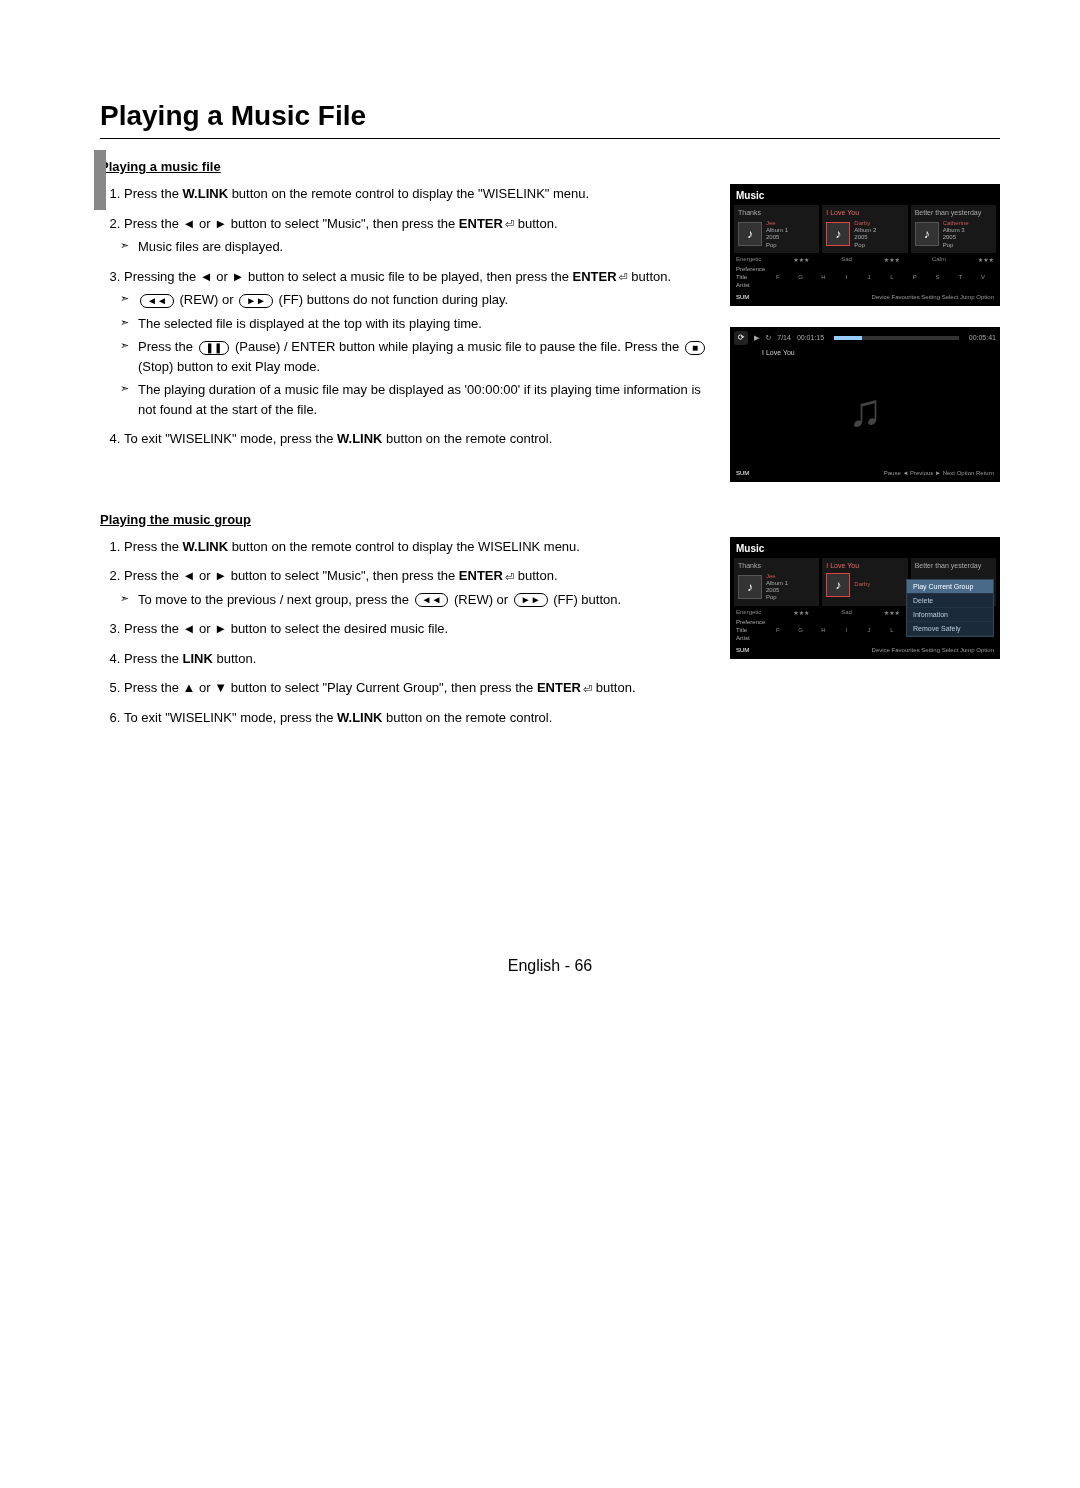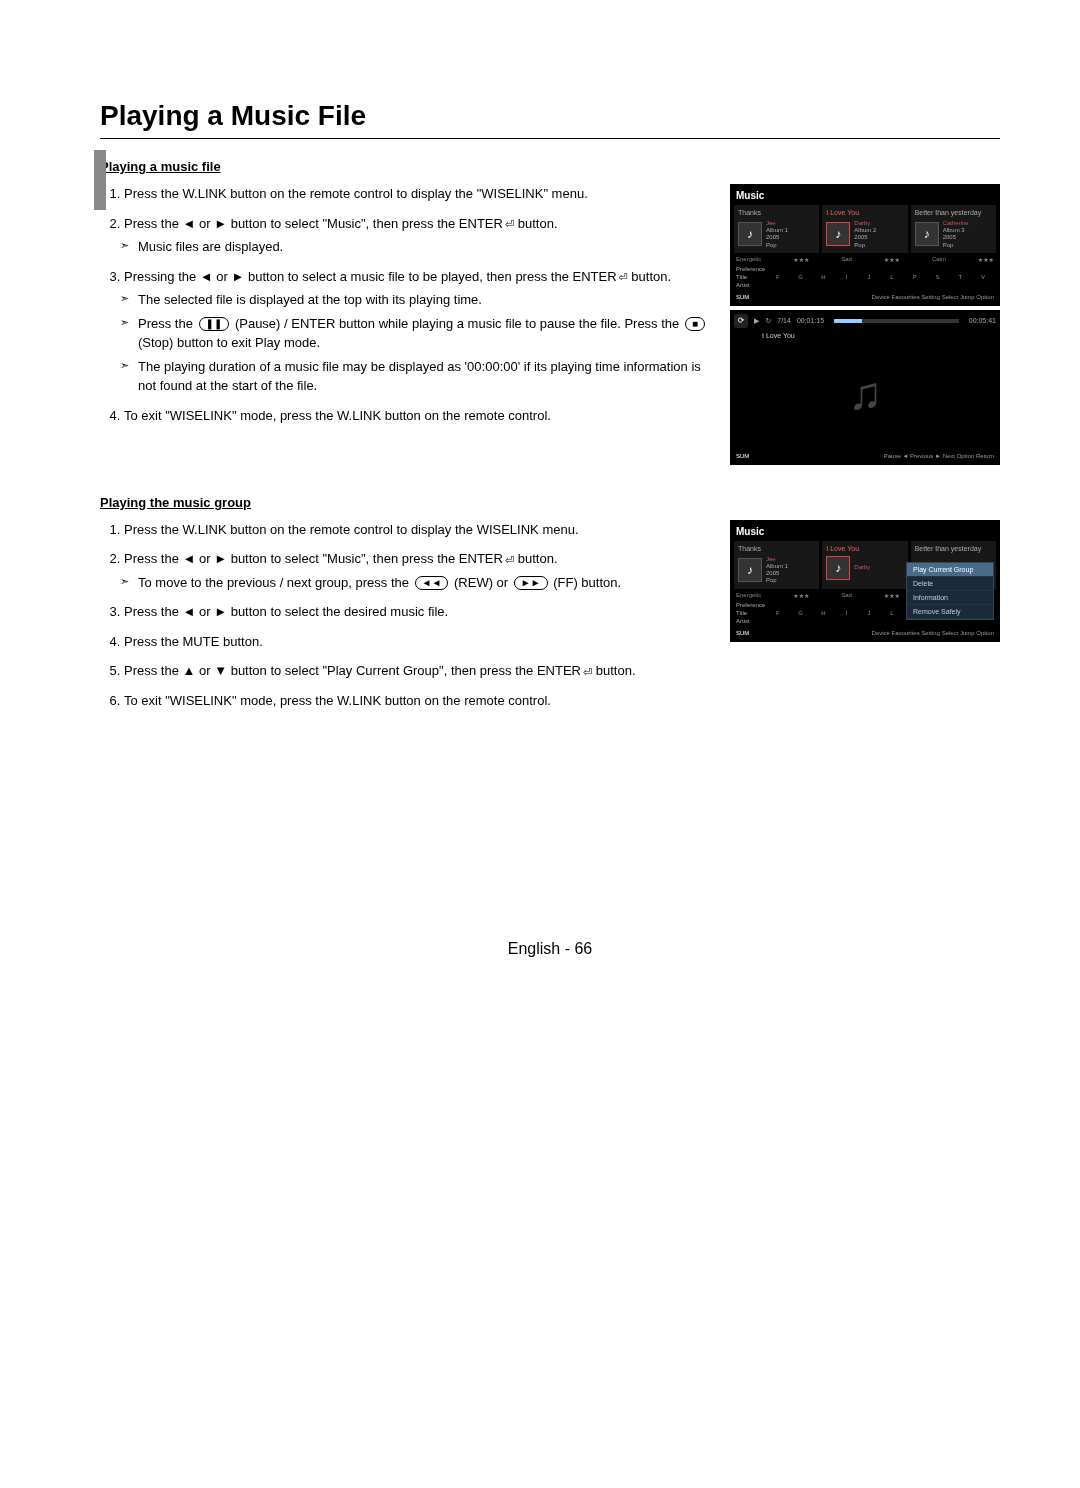--- a/index.html
+++ b/index.html
@@ -40,21 +40,21 @@
     gap: 20px;
     margin-bottom: 30px;
   }
   .text-col {
     flex: 1;
   }
   .fig-col {
     width: 270px;
     display: flex;
     flex-direction: column;
-    gap: 4px;
+    gap: 21px;
   }
   ol.steps {
     margin: 0;
     padding-left: 24px;
   }
   ol.steps > li {
     margin-bottom: 10px;
     line-height: 1.5;
   }
   .note {
@@ -79,21 +79,21 @@
     line-height: 12px;
     vertical-align: middle;
     margin: 0 2px;
   }
   .enter-icon {
     display: inline-block;
     vertical-align: middle;
     font-size: 11px;
     margin-left: 2px;
   }
-  b { font-weight: normal; }
+  b { font-weight: bold; }
 
   
   .screen {
     background: #000;
     color: #ddd;
     font-size: 8px;
     padding: 4px;
     box-sizing: border-box;
   }
   .screen-title {
@@ -255,20 +255,23 @@
       <ol class="steps">
         <li>
           <span>Press the <b>W.LINK</b> button on the remote control to display the "WISELINK" menu.</span>
         </li>
         <li>
           <span>Press the ◄ or ► button to select "Music", then press the <b>ENTER</b><span class="enter-icon">⏎</span> button.</span>
           <div class="note">Music files are displayed.</div>
         </li>
         <li>
           <span>Pressing the ◄ or ► button to select a music file to be played, then press the <b>ENTER</b><span class="enter-icon">⏎</span> button.</span>
+          <div class="note">
+            <span class="btn-icon">◄◄</span><span> (REW) or </span><span class="btn-icon">►►</span><span> (FF) buttons do not function during play.</span>
+          </div>
           <div class="note">The selected file is displayed at the top with its playing time.</div>
           <div class="note">
             <span>Press the </span><span class="btn-icon">❚❚</span><span> (Pause) / ENTER button while playing a music file to pause the file. Press the </span><span class="btn-icon">■</span><span> (Stop) button to exit Play mode.</span>
           </div>
           <div class="note">The playing duration of a music file may be displayed as '00:00:00' if its playing time information is not found at the start of the file.</div>
         </li>
         <li>
           <span>To exit "WISELINK" mode, press the <b>W.LINK</b> button on the remote control.</span>
         </li>
       </ol>
@@ -381,21 +384,21 @@
         <li>
           <span>Press the <b>W.LINK</b> button on the remote control to display the WISELINK menu.</span>
         </li>
         <li>
           <span>Press the ◄ or ► button to select "Music", then press the <b>ENTER</b><span class="enter-icon">⏎</span> button.</span>
           <div class="note">
             <span>To move to the previous / next group, press the </span><span class="btn-icon">◄◄</span><span> (REW) or </span><span class="btn-icon">►►</span><span> (FF) button.</span>
           </div>
         </li>
         <li>Press the ◄ or ► button to select the desired music file.</li>
-        <li><span>Press the <b>MUTE</b> button.</span></li>
+        <li><span>Press the <b>LINK</b> button.</span></li>
         <li>
           <span>Press the ▲ or ▼ button to select "Play Current Group", then press the <b>ENTER</b><span class="enter-icon">⏎</span> button.</span>
         </li>
         <li>
           <span>To exit "WISELINK" mode, press the <b>W.LINK</b> button on the remote control.</span>
         </li>
       </ol>
     </div>
 
     <div class="fig-col">

